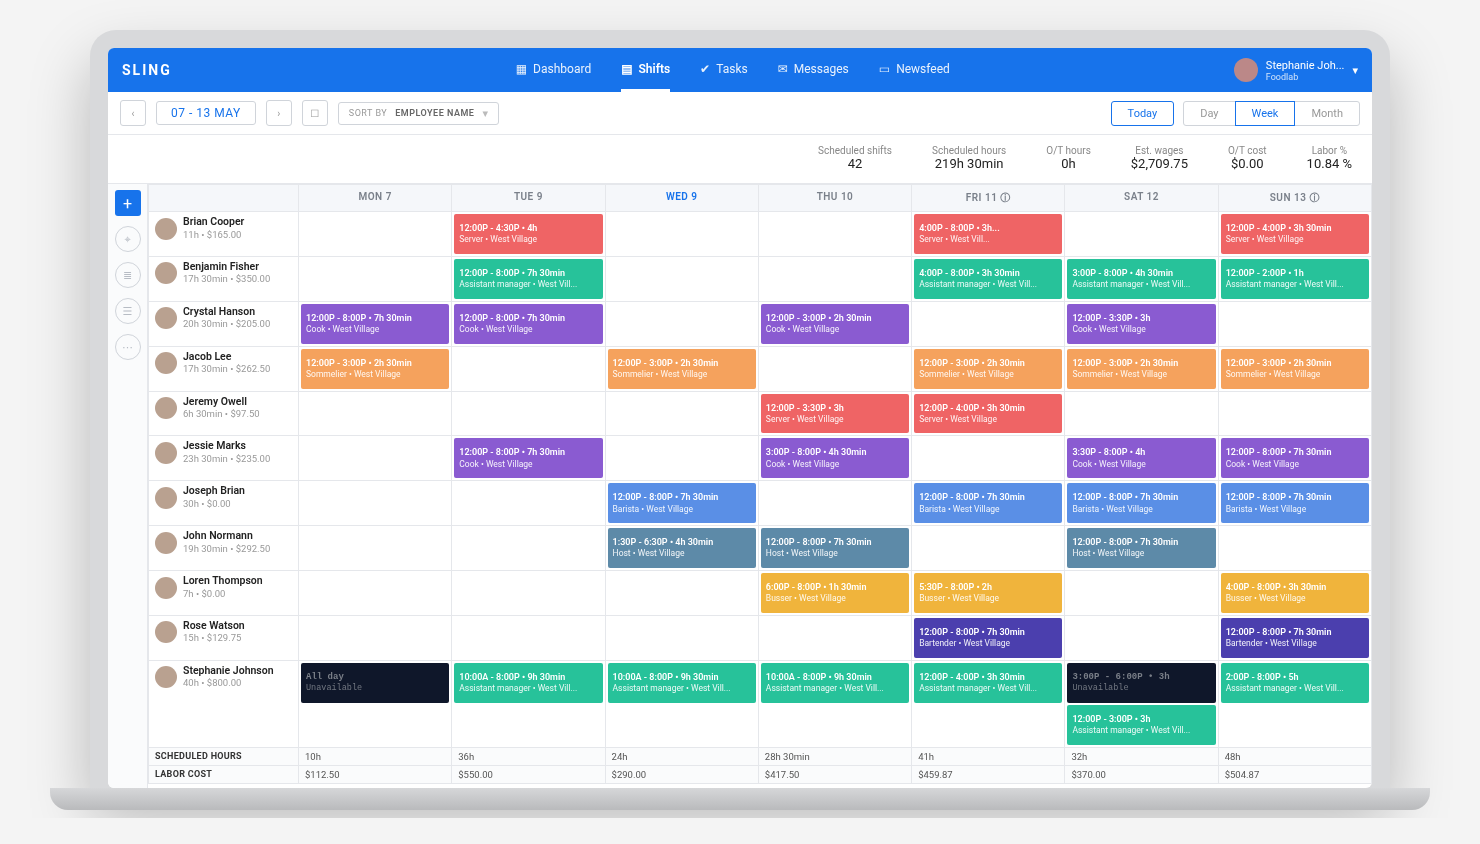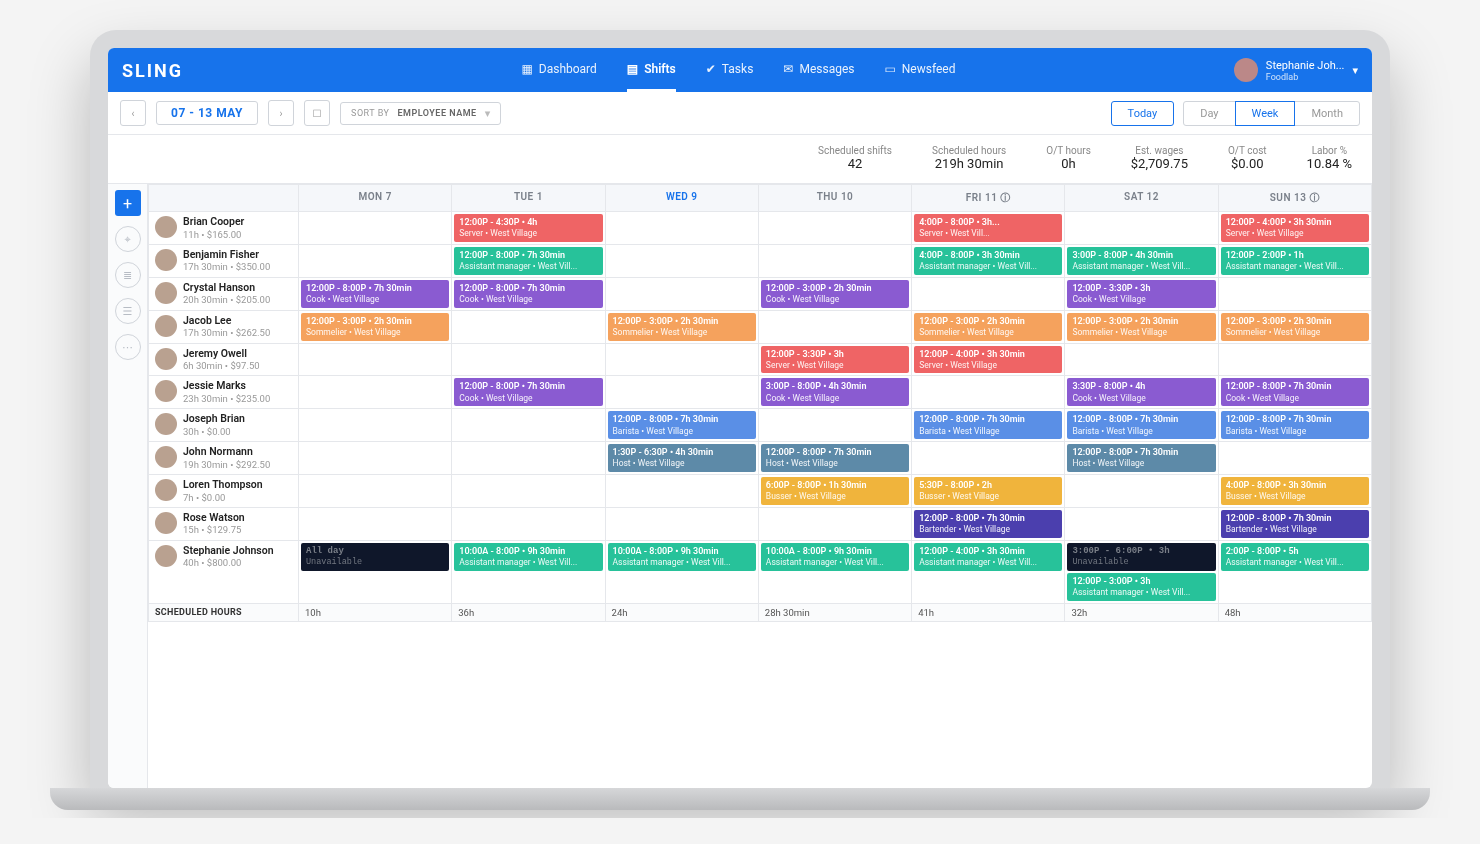--- a/index.html
+++ b/index.html
@@ -35,39 +35,39 @@
   }
 
   
   .topnav {
     background: #1773eb;
     color: #fff;
     height: 44px;
     display: flex; align-items: center;
     padding: 0 14px;
   }
-  .logo { font-weight: 700; letter-spacing: 2px; font-size: 18px; margin-right: 60px; }
+  .logo { font-weight: 700; letter-spacing: 2px; font-size: 14px; margin-right: 60px; }
   .nav-items { display: flex; gap: 30px; flex: 1; justify-content: center; }
   .nav-item {
     display: flex; align-items: center; gap: 6px;
     font-size: 12px; opacity: 0.9; cursor: pointer;
     height: 44px; border-bottom: 3px solid transparent;
   }
   .nav-item.active { border-bottom-color: #fff; font-weight: 600; opacity: 1; }
   .user-chip { display: flex; align-items: center; gap: 8px; font-size: 11px; }
   .avatar-sm { width: 24px; height: 24px; border-radius: 50%; background: #b88; }
   .user-text .line2 { font-size: 9px; opacity: 0.8; }
 
   
   .toolbar {
     display: flex; align-items: center; gap: 10px;
     padding: 8px 12px; border-bottom: 1px solid #e5e7eb;
   }
   .sq-btn { width: 26px; height: 26px; border:1px solid #d0d4da; border-radius:3px; display:flex; align-items:center; justify-content:center; cursor:pointer; font-size:10px; color:#999; }
-  .date-range { border:1px solid #d0d4da; border-radius:3px; padding:4px 14px; color:#1773eb; font-weight:700; font-size:12px; letter-spacing:0.5px; }
+  .date-range { border:1px solid #d0d4da; border-radius:3px; padding:4px 14px; color:#1773eb; font-weight:400; font-size:12px; letter-spacing:0.5px; }
   .sort-label { color:#999; font-size:9px; letter-spacing:0.5px; }
   .sort-box { border:1px solid #d0d4da; border-radius:3px; padding:4px 10px; display:flex; gap:8px; align-items:center; }
   .toolbar .spacer { flex:1; }
   .btn-pill { border:1px solid #d0d4da; border-radius:3px; padding:5px 16px; font-size:11px; cursor:pointer; }
   .btn-today { color:#1773eb; border-color:#1773eb; }
   .btn-group { display:flex; }
   .btn-group .btn-pill { border-radius:0; margin-left:-1px; color:#999; }
   .btn-group .btn-pill:first-child { border-radius:3px 0 0 3px; }
   .btn-group .btn-pill:last-child { border-radius:0 3px 3px 0; }
   .btn-group .btn-pill.active { color:#1773eb; border-color:#1773eb; z-index:1; position:relative; }
@@ -95,27 +95,27 @@
   table.grid { border-collapse: collapse; width:100%; table-layout:fixed; }
   .grid th, .grid td { border:1px solid #e5e7eb; vertical-align:top; }
   .grid thead th {
     background:#f5f7fa; font-weight:600; color:#7a808a; font-size:10px;
     text-align:center; padding:6px 2px; letter-spacing:0.5px; position:sticky; top:0;
   }
   .grid thead th.today { color:#1773eb; }
   col.emp { width:150px; }
   col.day { width: auto; }
 
-  .emp-cell { padding:4px 6px; display:flex; gap:6px; align-items:flex-start; }
+  .emp-cell { padding:4px 6px; display:flex; gap:6px; align-items:flex-end; }
   .emp-cell .av { width:22px; height:22px; border-radius:50%; background:#b9a190; flex-shrink:0; }
   .emp-cell .nm { font-weight:600; color:#222; font-size:10.5px; line-height:1.2; }
   .emp-cell .meta { color:#999; font-size:9.5px; }
 
   .shift {
-    border-radius:2px; color:#fff; padding:3px 5px; font-size:9px; line-height:1.25;
+    border-radius:2px; color:#fff; padding:9px 5px; font-size:9px; line-height:1.25;
     margin:2px; overflow:hidden; white-space:nowrap; text-overflow:ellipsis;
   }
   .shift .l1 { font-weight:600; }
   .shift .l2 { opacity:0.92; font-size:8.5px; }
   .unavail { background:#0f172a; color:#7a7f88;font-family:Liberation Mono, monospace; }
   .c-red    { background:#ef6465; }
   .c-teal   { background:#27c29a; }
   .c-purple { background:#8a5bd1; }
   .c-orange { background:#f5a25d; }
   .c-blue   { background:#5a8fe6; }
@@ -229,21 +229,21 @@
               <col class="day">
               <col class="day">
               <col class="day">
               <col class="day">
               <col class="day">
           </colgroup>
           <thead>
               <tr id="head-row">
                 <th></th>
                 <th>MON 7</th>
-                <th>TUE 1</th>
+                <th>TUE 9</th>
                 <th class="today">WED 9</th>
                 <th>THU 10</th>
                 <th>FRI 11  ⓘ</th>
                 <th>SAT 12</th>
                 <th>SUN 13  ⓘ</th>
               </tr>
             </thead>
           <tbody id="grid-body">
               <tr>
                 <td>
@@ -657,19 +657,29 @@
               <tr class="footer-row">
                 <td>SCHEDULED HOURS</td>
                 <td>10h</td>
                 <td>36h</td>
                 <td>24h</td>
                 <td>28h 30min</td>
                 <td>41h</td>
                 <td>32h</td>
                 <td>48h</td>
               </tr>
+              <tr class="footer-row">
+                <td>LABOR COST</td>
+                <td>$112.50</td>
+                <td>$550.00</td>
+                <td>$290.00</td>
+                <td>$417.50</td>
+                <td>$459.87</td>
+                <td>$370.00</td>
+                <td>$504.87</td>
+              </tr>
             </tbody>
         </table>
       </div>
     </div>
 
   </div>
 </div>
 
 </body></html>

